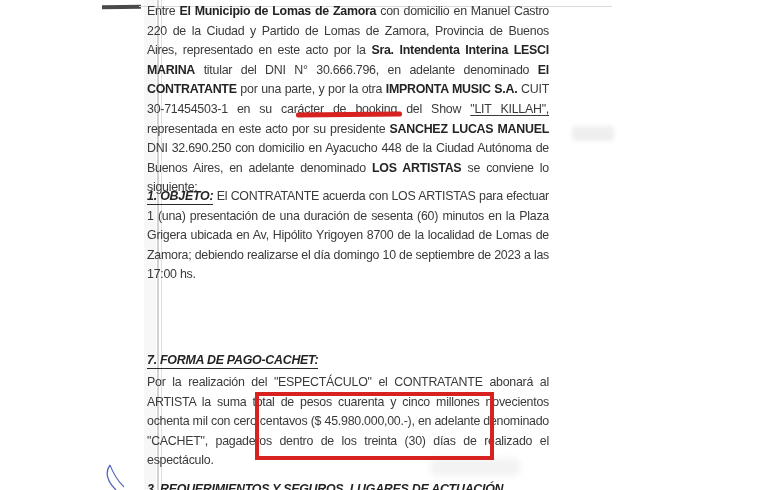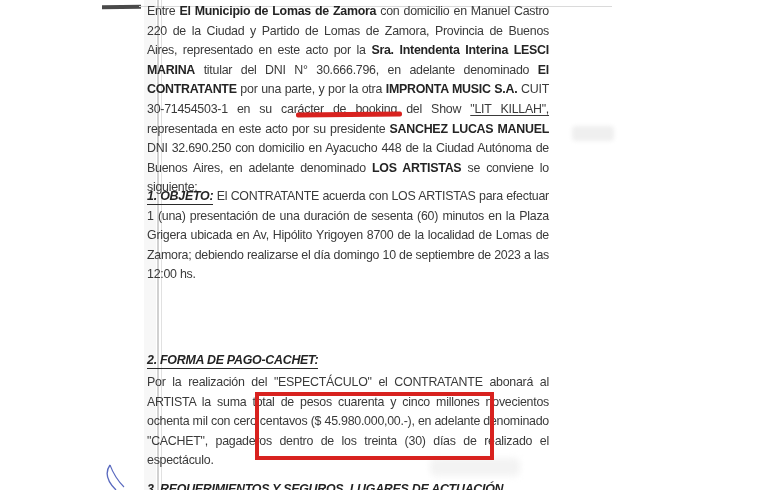--- a/index.html
+++ b/index.html
@@ -61,26 +61,26 @@
   <div class="fold-1"></div>
   <div class="fold-2"></div>
   <div class="smudge-1"></div>
   <div class="smudge-2"></div>
 
   <div class="para p1">
     <span>Entre </span><span class="b">El Municipio de Lomas de Zamora</span><span> con domicilio en Manuel Castro 220 de la Ciudad y Partido de Lomas de Zamora, Provincia de Buenos Aires, representado en este acto por la </span><span class="b">Sra. Intendenta Interina LESCI MARINA</span><span> titular del DNI N° 30.666.796, en adelante denominado </span><span class="b">El CONTRATANTE</span><span> por una parte, y por la otra </span><span class="b">IMPRONTA MUSIC S.A.</span><span> CUIT 30-71454503-1 en su carácter de booking del Show </span><span class="u">"LIT KILLAH",</span><span> representada en este acto por su presidente </span><span class="b">SANCHEZ LUCAS MANUEL</span><span> DNI 32.690.250 con domicilio en Ayacucho 448 de la Ciudad Autónoma de Buenos Aires, en adelante denominado </span><span class="b">LOS ARTISTAS</span><span> se conviene lo siguiente:</span>
   </div>
 
   <div class="para p2">
-    <span class="hu">1. OBJETO:</span><span> El CONTRATANTE  acuerda con  LOS ARTISTAS  para efectuar 1 (una) presentación de una duración de sesenta (60) minutos en la Plaza Grigera ubicada en Av, Hipólito Yrigoyen  8700 de la localidad de Lomas de Zamora; debiendo realizarse el día domingo 10 de septiembre de 2023 a las 12:00 hs.</span>
+    <span class="hu">1. OBJETO:</span><span> El CONTRATANTE  acuerda con  LOS ARTISTAS  para efectuar 1 (una) presentación de una duración de sesenta (60) minutos en la Plaza Grigera ubicada en Av, Hipólito Yrigoyen  8700 de la localidad de Lomas de Zamora; debiendo realizarse el día domingo 10 de septiembre de 2023 a las 17:00 hs.</span>
   </div>
 
 
   <div class="para p4">
-    <span class="hu">2. FORMA DE PAGO-CACHET:</span>
+    <span class="hu">7. FORMA DE PAGO-CACHET:</span>
   </div>
 
   <div class="para p5">
     <span>Por la realización del "ESPECTÁCULO" el CONTRATANTE abonará al ARTISTA la suma total de pesos cuarenta y cinco millones novecientos ochenta mil con cero centavos ($ 45.980.000,00.-), en adelante denominado "CACHET", pagaderos dentro de los treinta (30) días de realizado el espectáculo.</span>
   </div>
 
   <div class="para p6">
     <span class="hu">3. REQUERIMIENTOS Y SEGUROS. LUGARES DE ACTUACIÓN</span>
   </div>
 

